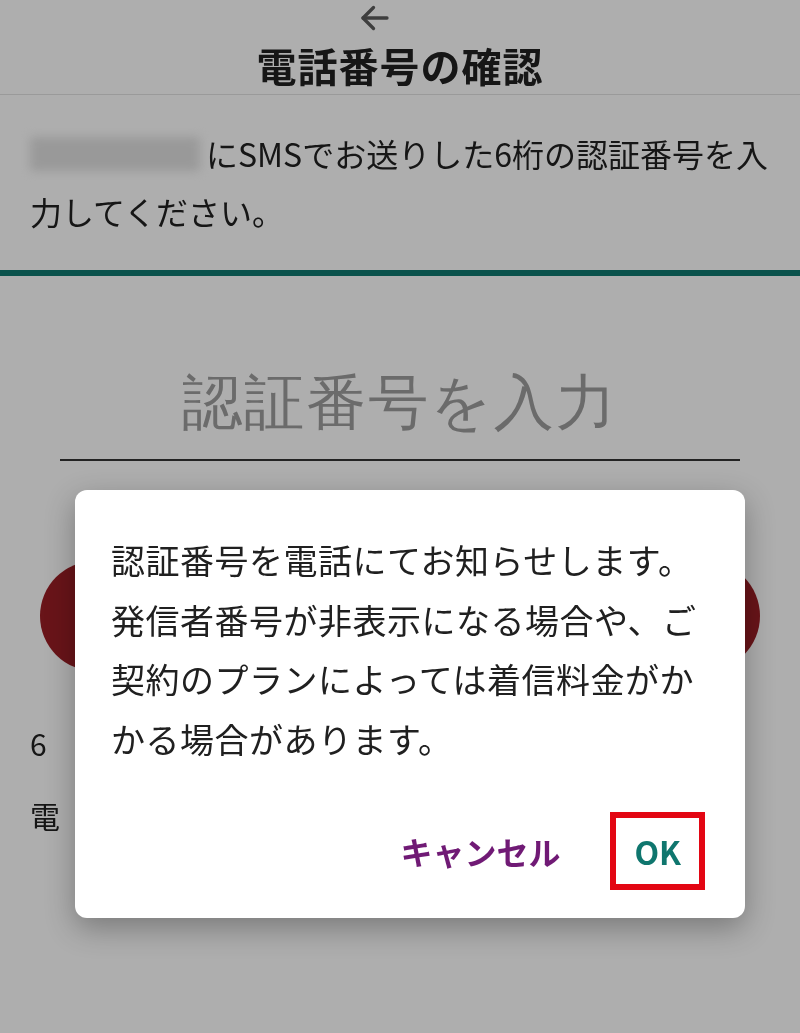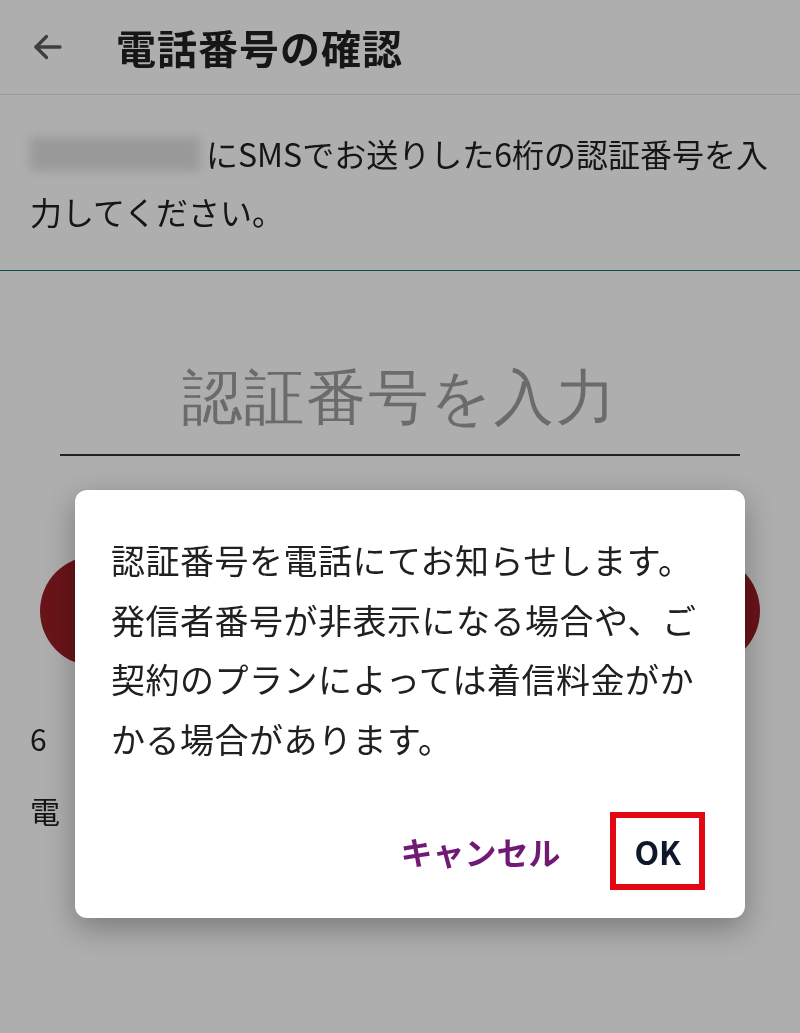--- a/index.html
+++ b/index.html
@@ -9,40 +9,41 @@
     width: 800px;
     height: 1033px;
     background: #f9f9f9;
   }
   .header {
     display: flex;
     align-items: center;
     height: 95px;
     padding: 0 30px;
     border-bottom: 1px solid #ddd;
+    flex-direction: column;
   }
   .back-arrow {
     width: 36px; height: 36px;
     display: flex; align-items: center; justify-content: center;
     color: #5a5a5a;
     font-size: 40px;
     margin-right: 50px;
   }
   .header-title {
     font-size: 40px;
     font-weight: 600;
     color: #202020;
     letter-spacing: 1px;
   }
   .instruction {
     padding: 30px 30px;
     font-size: 32px;
     line-height: 1.8;
     color: #202020;
-    border-bottom: 1px solid #0f766e;
+    border-bottom: 6px solid #0f766e;
   }
   .blur-phone {
     display: inline-block;
     width: 170px; height: 34px;
     background: #dcdcdc;
     filter: blur(5px);
     border-radius: 4px;
     vertical-align: -4px;
     margin-right: 6px;
   }
@@ -109,21 +110,21 @@
   }
   .dialog-cancel {
     font-size: 32px;
     font-weight: 700;
     color: #701a75;
     padding: 12px 10px;
   }
   .dialog-ok {
     font-size: 32px;
     font-weight: 700;
-    color: #0f172a;
+    color: #0f766e;
     padding: 10px 18px;
     border: 6px solid #e30613;
   }
 </style>
 </head>
 <body>
 
 <div class="screen">
 
   <div class="header">

